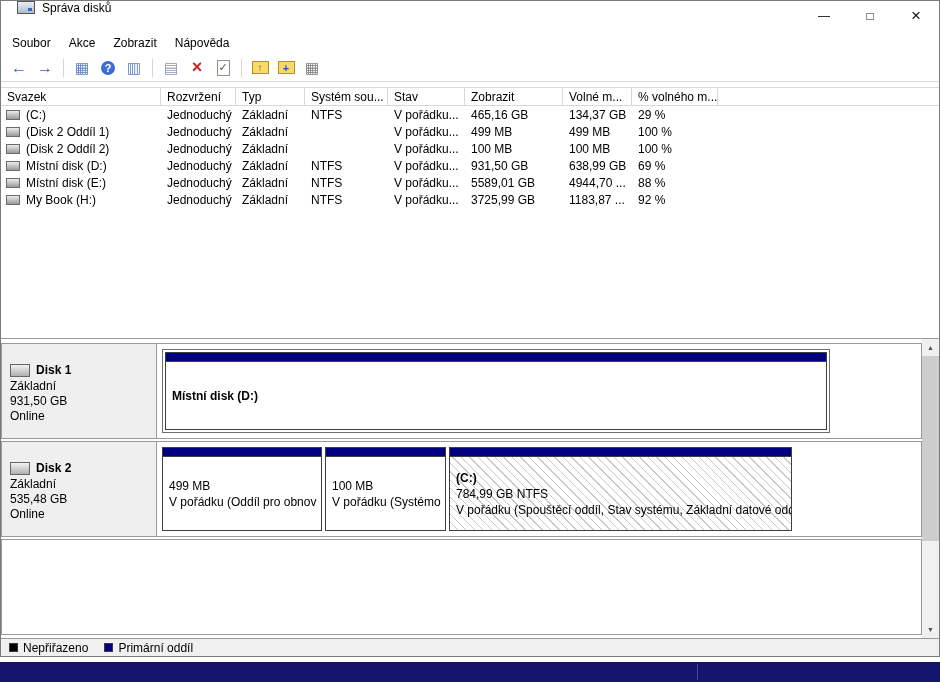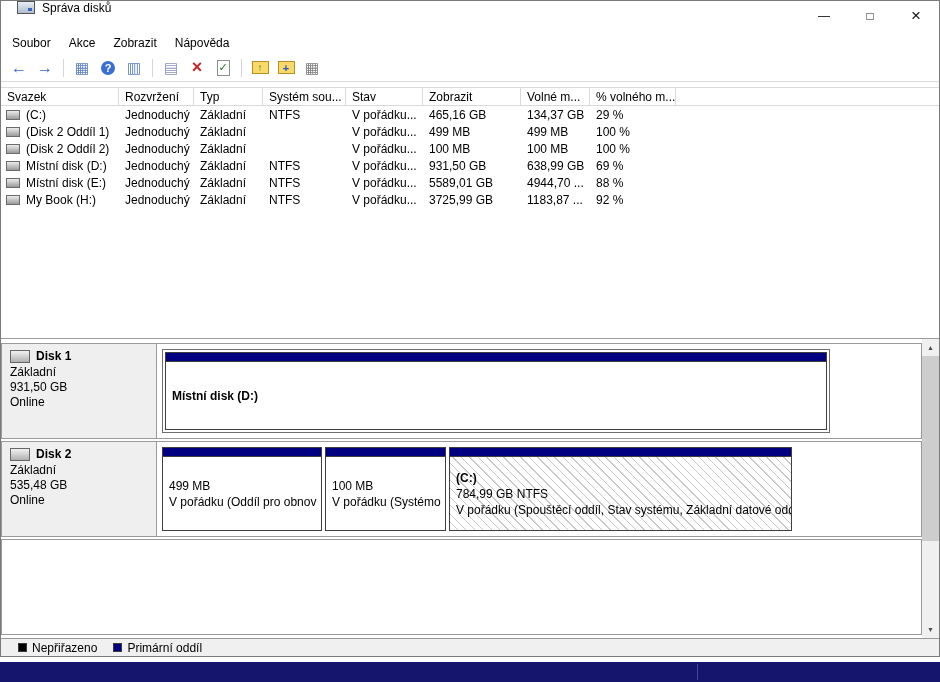--- a/index.html
+++ b/index.html
@@ -40,31 +40,31 @@
   [data-name="new-folder-icon"]::before{content:"+";color:#2255cc;font-weight:bold;background:#fbd968;
     border:1px solid #b69026;width:15px;height:11px;display:flex;align-items:center;justify-content:center;font-size:11px}
   [data-name="details-view-icon"]::before{content:"▦";color:#7d7d7d;font-size:15px}
   
   .volume-list{height:256px;flex:0 0 auto;overflow:hidden}
   .vl-header{display:flex;align-items:center;height:19px;margin-top:5px;
     border-top:1px solid #d9d9d9;border-bottom:1px solid #d9d9d9}
   .hcell{border-right:1px solid #d9d9d9;padding-left:6px;height:100%;display:flex;align-items:center;
     white-space:nowrap;overflow:hidden}
   .hfill{flex:1;border-right:none}
-  .c0{width:118px}.c1{width:75px}.c2{width:69px}.c3{width:83px}.c4{width:77px}.c5{width:98px}.c6{width:69px}.c7{width:86px}
+  .c0{width:160px}.c1{width:75px}.c2{width:69px}.c3{width:83px}.c4{width:77px}.c5{width:98px}.c6{width:69px}.c7{width:86px}
   .vrow{display:flex;height:17px;align-items:center}
   .cell{padding-left:6px;white-space:nowrap;overflow:hidden;flex:0 0 auto}
   .cell.c0{display:flex;align-items:center;padding-left:5px}
   .vol-icon{width:14px;height:10px;border:1px solid #6b6b6b;margin-right:6px;flex:0 0 auto;
     background:linear-gradient(#ececec,#9a9a9a)}
   
   .graphic{height:300px;position:relative;border-top:1px solid #9a9a9a;background:#fff;flex:0 0 auto}
   .disk-rows{position:absolute;left:0;top:0;right:17px;bottom:0;padding-top:4px;overflow:hidden}
   .disk-row{height:96px;margin-bottom:2px;border:1px solid #9a9a9a;display:flex;background:#fff}
-  .disk-label{flex:0 0 155px;background:#efefef;border-right:1px solid #9a9a9a;padding:5px 8px 0}
+  .disk-label{flex:0 0 155px;background:#efefef;border-right:1px solid #9a9a9a;padding:19px 8px 0}
   .disk-title{display:flex;align-items:center;gap:6px;font-weight:bold;margin-bottom:2px}
   .disk-icon{width:20px;height:13px;border:1px solid #666;display:inline-block;
     background:linear-gradient(#f2f2f2,#b0b0b0)}
   .disk-line{min-height:15px;line-height:15px;white-space:nowrap;overflow:hidden}
   .disk-area{flex:1;padding:5px;display:flex;gap:3px;align-items:stretch;overflow:hidden}
   .sel-wrap{border:1px solid #6e6e6e;padding:2px;display:flex}
   .partition{display:flex;flex-direction:column;border:1px solid #3f3f3f;background:#fff;flex:0 0 auto}
   .p-strip{height:9px;border-bottom:1px solid #3f3f3f;background:#000080}
   .p-body{flex:1;padding:2px 6px;display:flex;flex-direction:column;justify-content:center;overflow:hidden;background:#fff}
   .p-body.hatched{background:repeating-linear-gradient(45deg,#ffffff 0 5px,#c9c9c9 5px 6px)}
@@ -73,21 +73,21 @@
   
   .scrollbar{position:absolute;top:0;right:0;width:17px;height:100%;background:#f0f0f0;
     display:flex;flex-direction:column;align-items:center}
   .sb-up,.sb-down{height:17px;width:17px;display:flex;align-items:center;justify-content:center;color:#505050}
   .sb-up::before{content:"▲";font-size:7px}
   .sb-down::before{content:"▼";font-size:7px}
   .sb-down{margin-top:auto}
   .sb-thumb{width:17px;height:185px;background:#cdcdcd}
   
   .legend{height:18px;background:#f0f0f0;border-top:1px solid #9a9a9a;display:flex;align-items:center;
-    padding-left:17px;gap:16px;flex:0 0 auto}
+    padding-left:8px;gap:16px;flex:0 0 auto}
   .legend-item{display:flex;align-items:center;gap:5px}
   .legend-swatch{width:9px;height:9px;border:1px solid #3a3a3a;display:inline-block}
   
   .taskbar{position:absolute;left:0;top:662px;width:940px;height:20px;background:#15156e}
   .taskbar-sep{position:absolute;left:697px;top:2px;width:1px;height:16px;background:#44449a}
 </style>
 </head>
 <body>
 
 <div class="window" data-name="disk-management-window">

